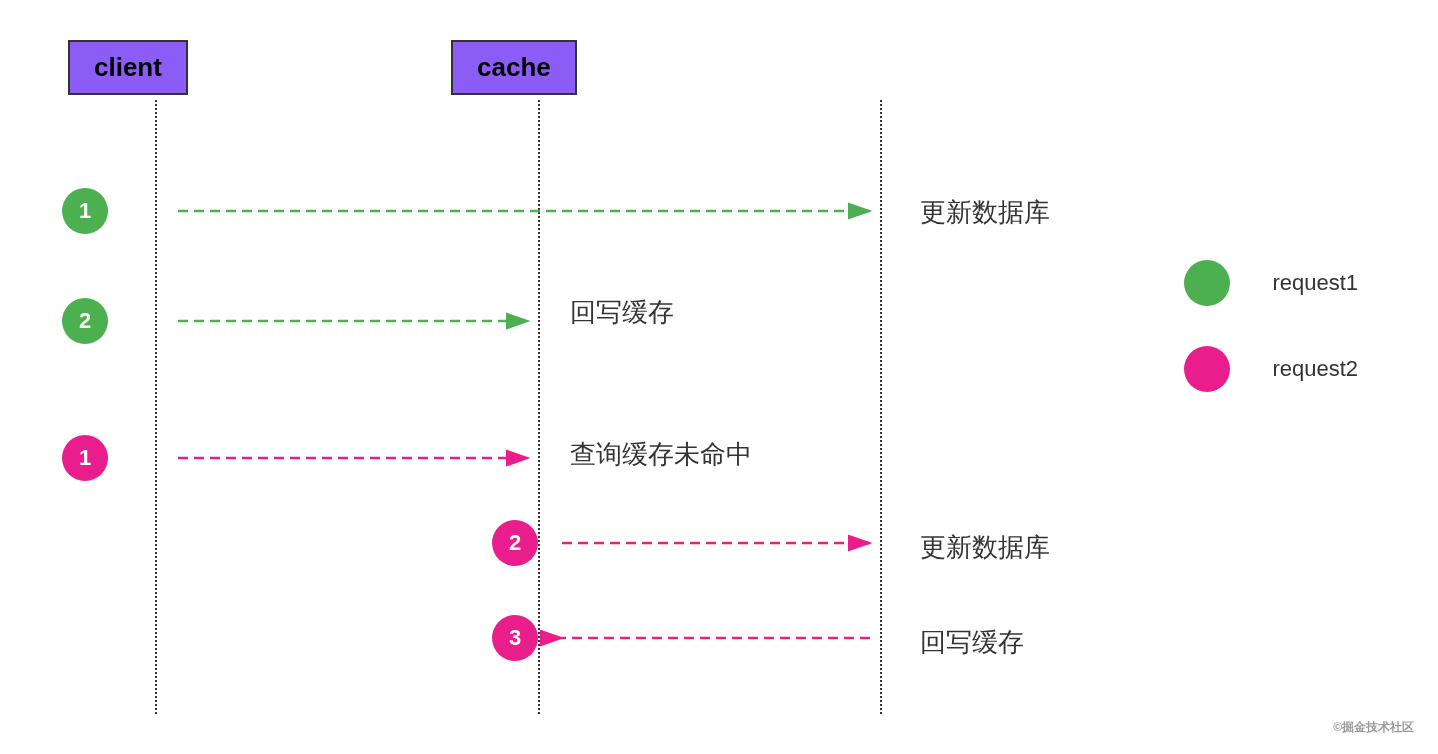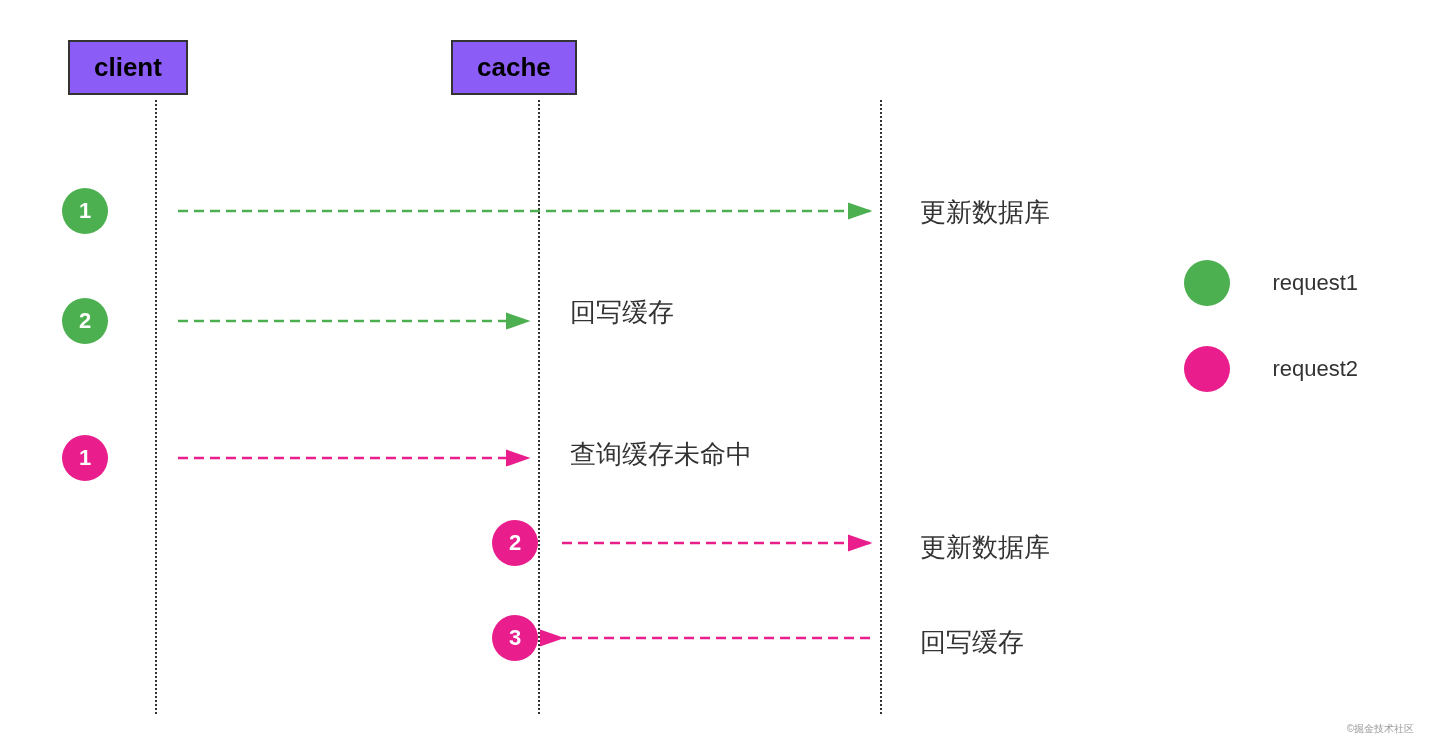--- a/index.html
+++ b/index.html
@@ -96,22 +96,23 @@
     .legend-label {
       font-size: 22px;
       color: #333;
     }
 
     
     .watermark {
       position: absolute;
       bottom: 18px;
       right: 24px;
-      font-size: 10px;
+      font-size: 12px;
       color: #999;
+      font-weight: bold;
     }
   </style>
 </head>
 <body>
 
 <div class="diagram-container">
 
   <div class="actor-box" style="left: 68px;">
     <span>client</span>
   </div>

